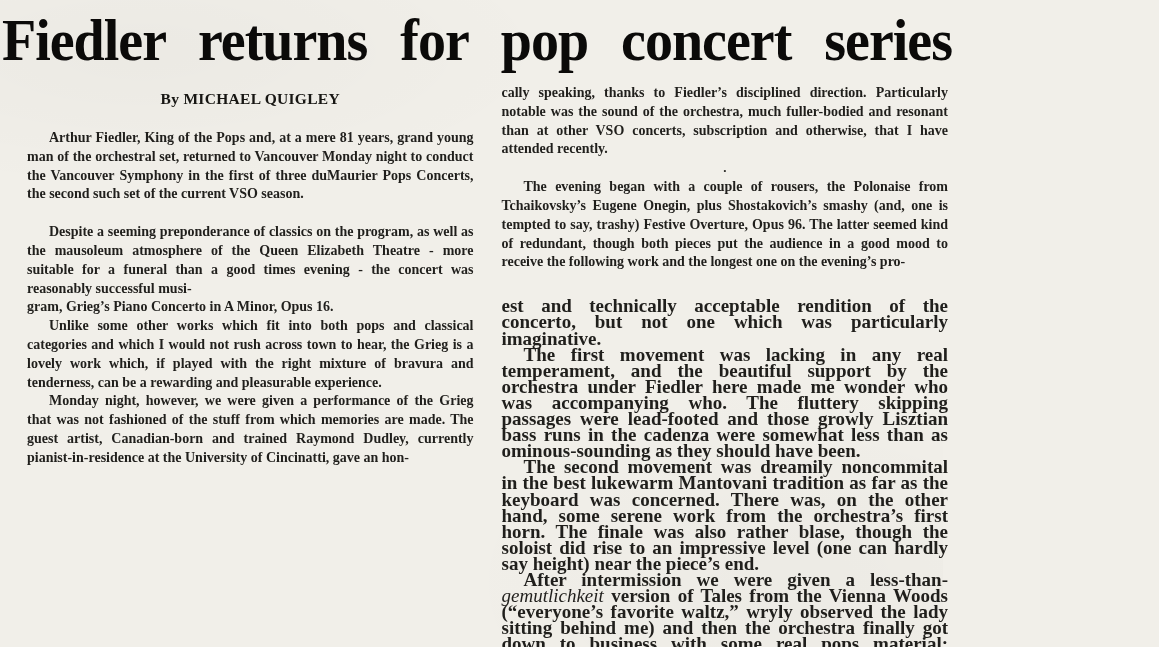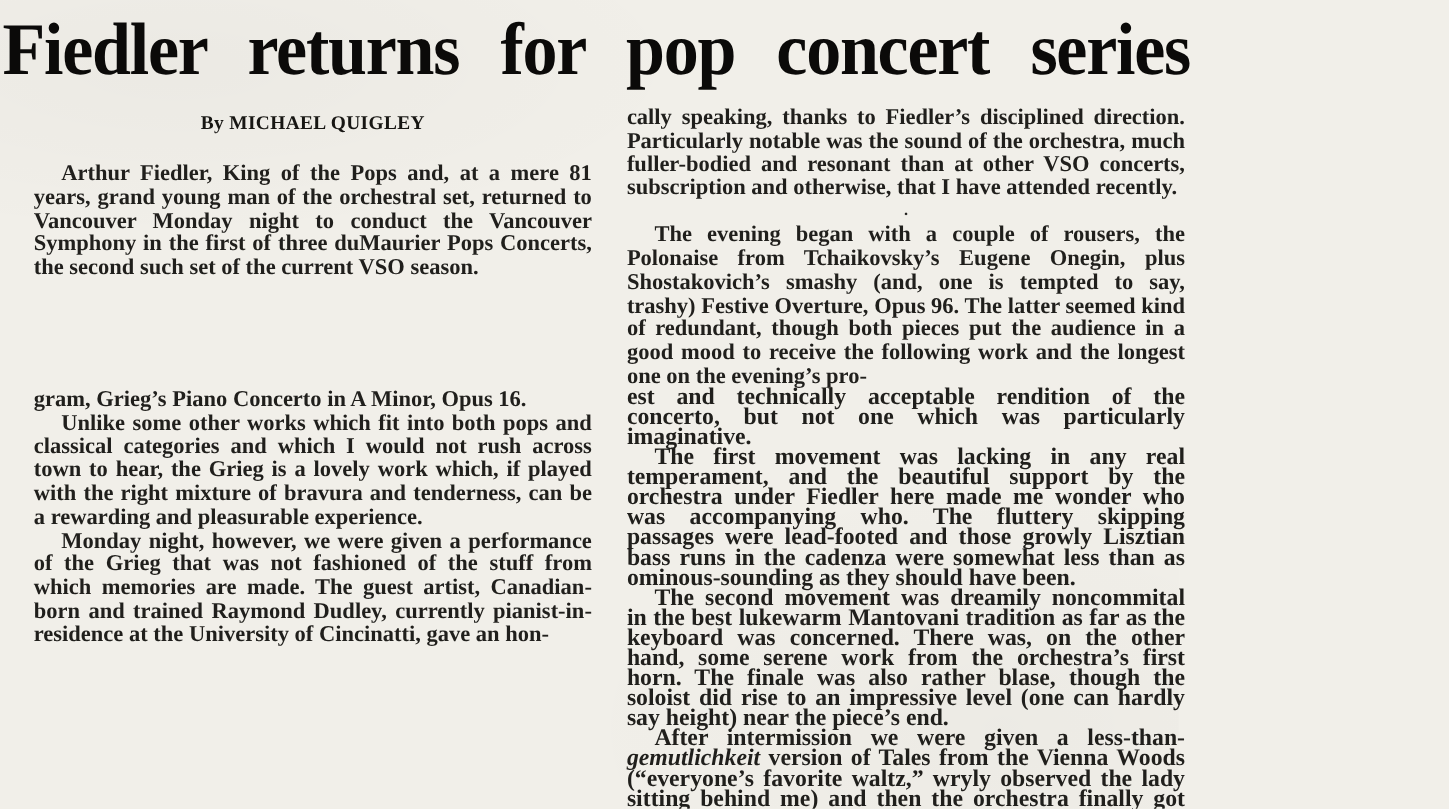--- a/index.html
+++ b/index.html
@@ -39,21 +39,21 @@
     grid-template-columns: repeat(2, 1fr);
     column-gap: 28px;
     padding: 14px 12px 0 10px;
     box-sizing: border-box;
     width: 100%;
     margin-left: 17px;
   }
   .col { min-width: 0; }
   .col p {
     margin: 0;
-    font-size: 18px;
+    font-size: 14px;
     line-height: 18.8px;
     font-weight: bold;
     text-align: justify;
     color: #201f1c;
   }
   .col p.indent { text-indent: 22px; }
   .col p.gap-before { margin-top: 19px; }
   .byline {
     text-align: center;
     font-weight: bold;
@@ -68,34 +68,35 @@
     font-size: 13px;
     line-height: 10px;
     height: 10px;
     margin: 4px 0 5px 0;
     color: #201f1c;
   }
   .col4 p {
     font-size: 19px;
     line-height: 16.1px;
   }
-  .col p em { font-style: italic; font-weight: bold; }
+  .col p em { font-style: italic; font-weight: normal; }
 </style>
 </head>
 <body>
 
 <div class="page">
 
   <h1 class="headline">Fiedler returns for pop concert series</h1>
 
   <div class="columns">
 
     <div class="col">
       <div class="byline">By MICHAEL QUIGLEY</div>
       <p class="indent">Arthur Fiedler, King of the Pops and, at a mere 81 years, grand young man of the orchestral set, returned to Vancouver Monday night to conduct the Vancouver Symphony in the first of three duMaurier Pops Concerts, the second such set of the current VSO season.</p>
+      <p class="indent gap-before">Despite a seeming preponderance of classics on the program, as well as the mausoleum atmosphere of the Queen Elizabeth Theatre - more suitable for a funeral than a good times evening - the concert was reasonably successful musi-</p>
     </div>
 
     <div class="col">
       <p>cally speaking, thanks to Fiedler’s disciplined direction. Particularly notable was the sound of the orchestra, much fuller-bodied and resonant than at other VSO concerts, subscription and otherwise, that I have attended recently.</p>
       <div class="sep-dot">.</div>
       <p class="indent">The evening began with a couple of rousers, the Polonaise from Tchaikovsky’s Eugene Onegin, plus Shostakovich’s smashy (and, one is tempted to say, trashy) Festive Overture, Opus 96. The latter seemed kind of redundant, though both pieces put the audience in a good mood to receive the following work and the longest one on the evening’s pro-</p>
     </div>
 
     <div class="col">
       <p>gram, Grieg’s Piano Concerto in A Minor, Opus 16.</p>

